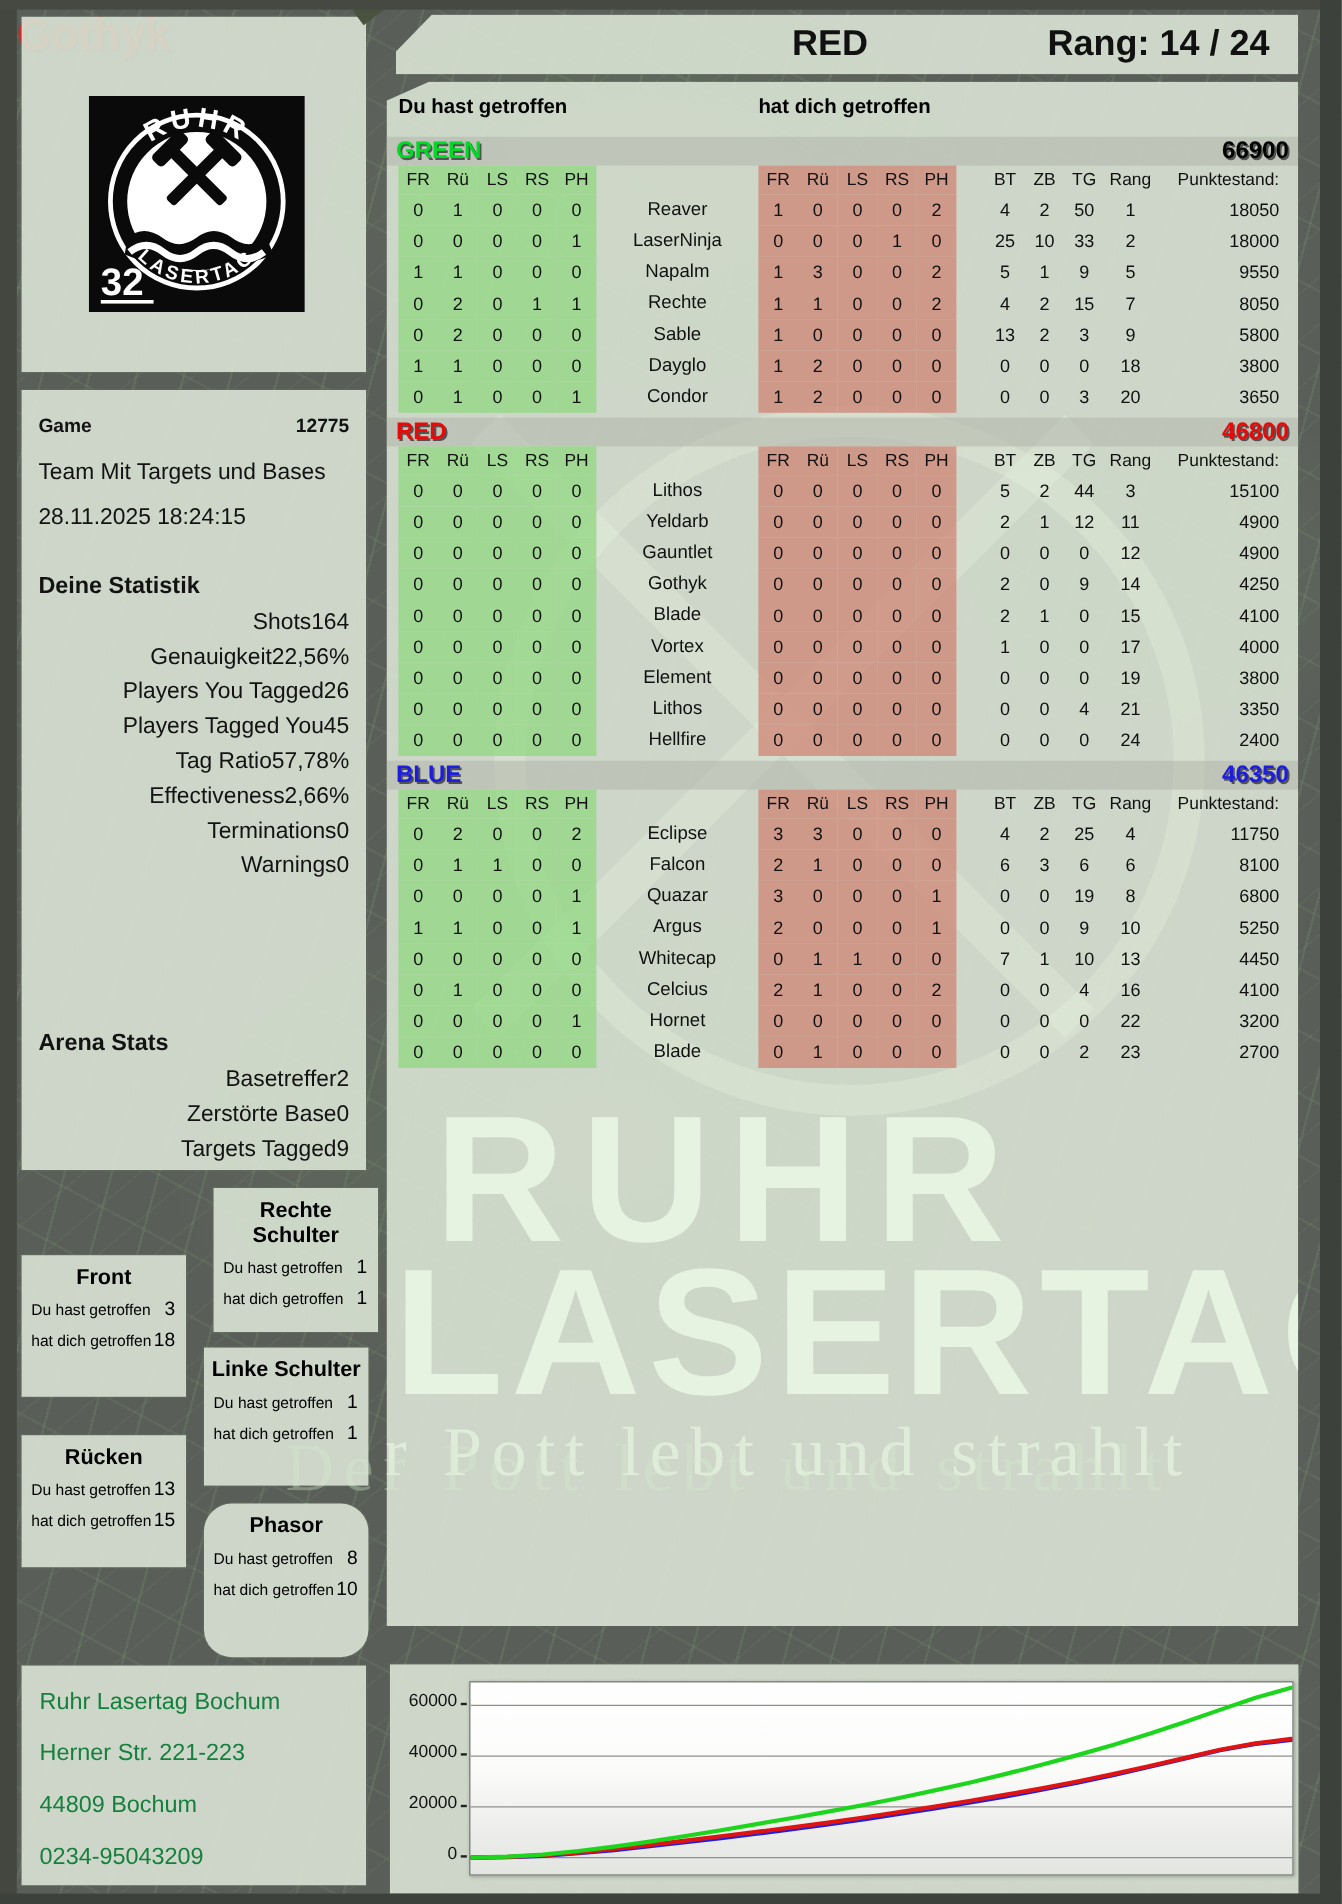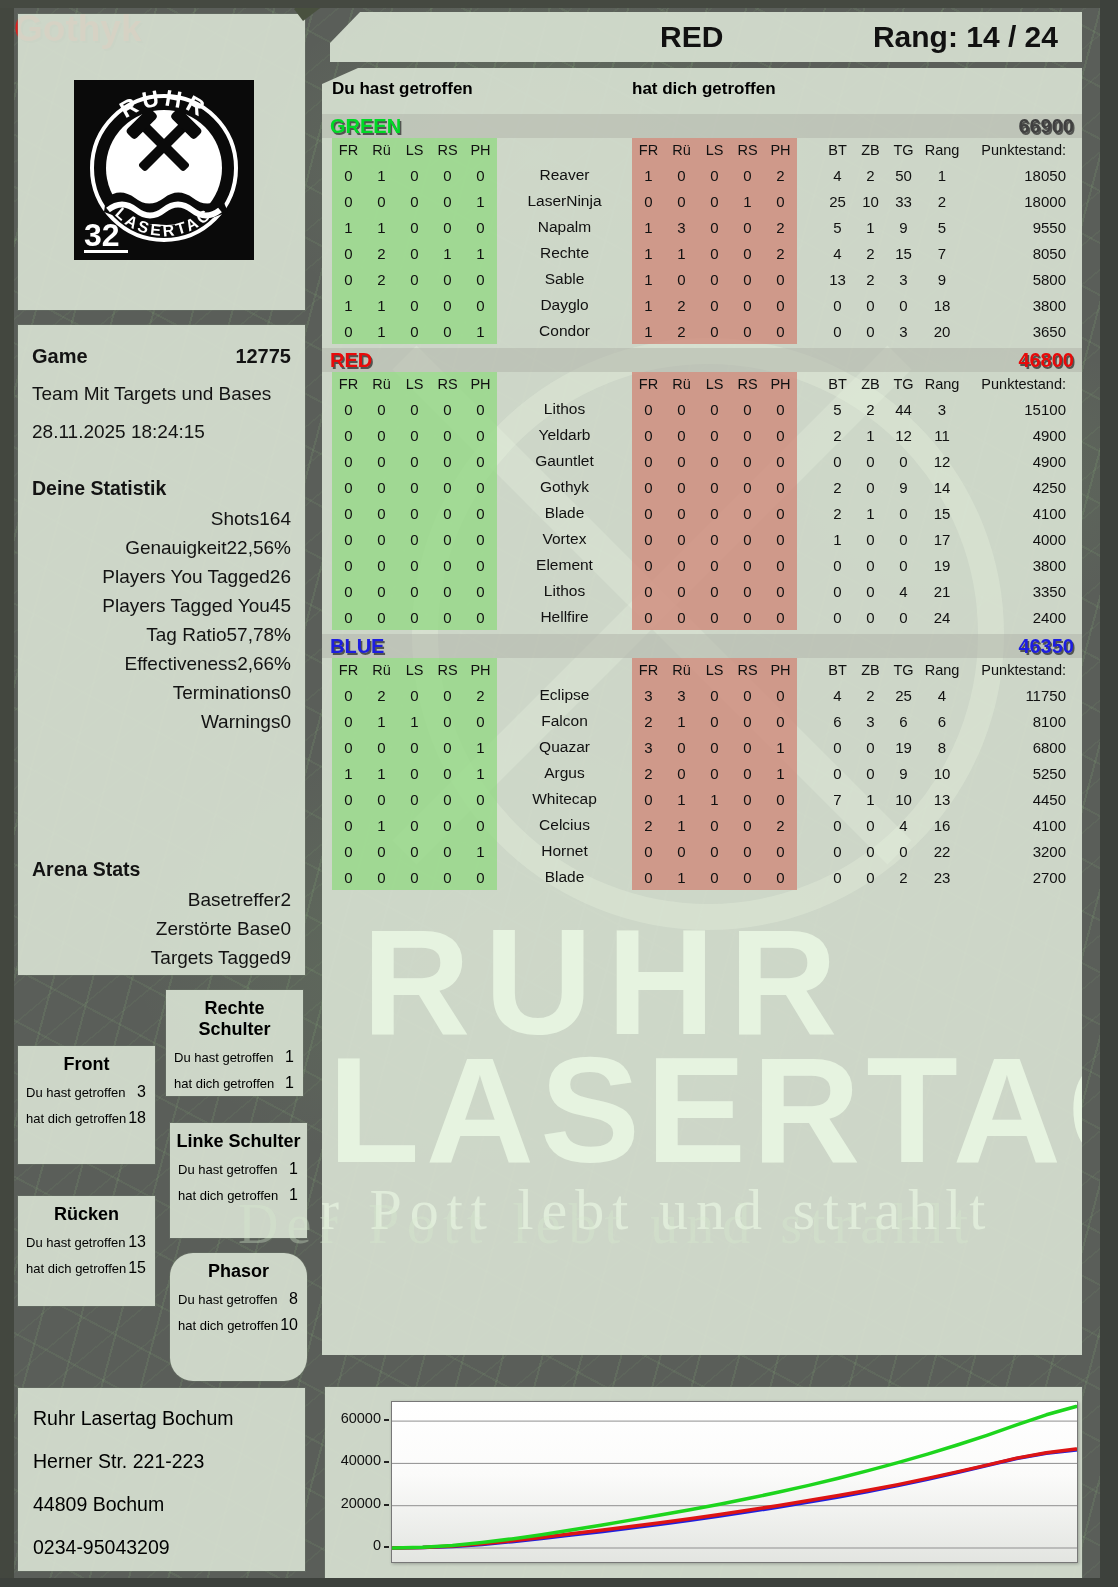--- a/index.html
+++ b/index.html
@@ -25,37 +25,37 @@
   #hs-team{position:absolute;left:330px;}
   #hs-rang{position:absolute;right:24px;}
   
   #name-panel{left:18px;top:14px;width:287px;height:296px;}
   #logo{position:absolute;left:56px;top:66px;}
   
   #game-panel{left:18px;top:325px;width:287px;height:650px;padding:0;box-sizing:border-box;font-size:19px;color:#131313;}
   .gp-inner{padding:12px 14px 0 14px;}
   .kv{display:flex;justify-content:flex-end;line-height:29px;}
   .kv .k{white-space:nowrap;}
-  #game-head{display:flex;justify-content:space-between;font-weight:800;font-size:20px;line-height:38px;gap:28px;}
+  #game-head{display:flex;justify-content:space-between;font-weight:800;font-size:16px;line-height:38px;gap:28px;}
   .gline{line-height:38px;}
   .sec-title{font-weight:800;font-size:19.5px;margin:26px 0 4px 0;}
   .spacer{height:96px;}
   
   .hitbox{box-sizing:border-box;text-align:center;}
   .hitbox .hb-title{font-weight:800;font-size:18px;margin-top:8px;}
   .hb-row{display:flex;justify-content:space-between;align-items:baseline;padding:0 9px 0 8px;margin-top:8px;}
   .hb-row .hb-l{font-size:13px;}
   .hb-row .hb-v{font-size:16px;}
   #hb-front{left:18px;top:1046px;width:137px;height:118px;}
   #hb-ruecken{left:18px;top:1196px;width:137px;height:110px;}
-  #hb-rechte{left:166px;top:990px;width:137px;height:106px;}
+  #hb-rechte{left:178px;top:990px;width:137px;height:120px;}
   #hb-linke{left:170px;top:1123px;width:137px;height:115px;}
   #hb-phasor{left:170px;top:1253px;width:137px;height:128px;border-radius:23px;}
   
-  #footer-panel{left:18px;top:1388px;width:287px;height:183px;font-size:19.5px;color:#000000;}
+  #footer-panel{left:18px;top:1388px;width:287px;height:183px;font-size:19.5px;color:#15803d;}
   #footer-panel div{margin:17px 0 0 15px;line-height:26px;}
   
   #main-panel{left:322px;top:68px;width:760px;height:1287px;clip-path:polygon(36px 0,100% 0,100% 100%,0 100%,0 16px);overflow:hidden;}
   .mp-labels{position:relative;z-index:2;display:flex;padding:11px 0 0 10px;height:31px;font-weight:800;font-size:17px;}
   .mp-labels .l1{width:300px;}
   #teams-container{position:relative;z-index:2;}
   .team-heading{height:24px;margin-top:4px;background:rgba(178,182,172,0.55);display:flex;justify-content:space-between;align-items:center;padding:0 8px;font-weight:800;font-size:20px;text-shadow:1.5px 1.5px 0 rgba(45,45,45,0.75);}
   .trow{display:grid;grid-template-columns:10px repeat(5,33px) 135px repeat(5,33px) 24px repeat(3,33px) 44px 108px;align-items:stretch;height:26px;font-size:15px;color:#111;}
   .trow.thead{height:24px;font-size:14.5px;}
   .trow span{display:flex;align-items:center;justify-content:center;}
@@ -250,21 +250,21 @@
     <div class="wm" id="wm3">Der Pott lebt und strahlt</div>
 
     <div class="mp-labels">
       <span class="l1">Du hast getroffen</span>
       <span>hat dich getroffen</span>
     </div>
     <div id="teams-container">
         <div class="team-section">
           <div class="team-heading">
             <span style="color: rgb(0, 217, 38);">GREEN</span>
-            <span style="color: #404040;">66900</span>
+            <span style="color: #000000;">66900</span>
           </div>
           <div class="trow thead">
             <span></span>
             <span>FR</span>
             <span>Rü</span>
             <span>LS</span>
             <span>RS</span>
             <span>PH</span>
             <span class="pname"></span>
             <span>FR</span>

